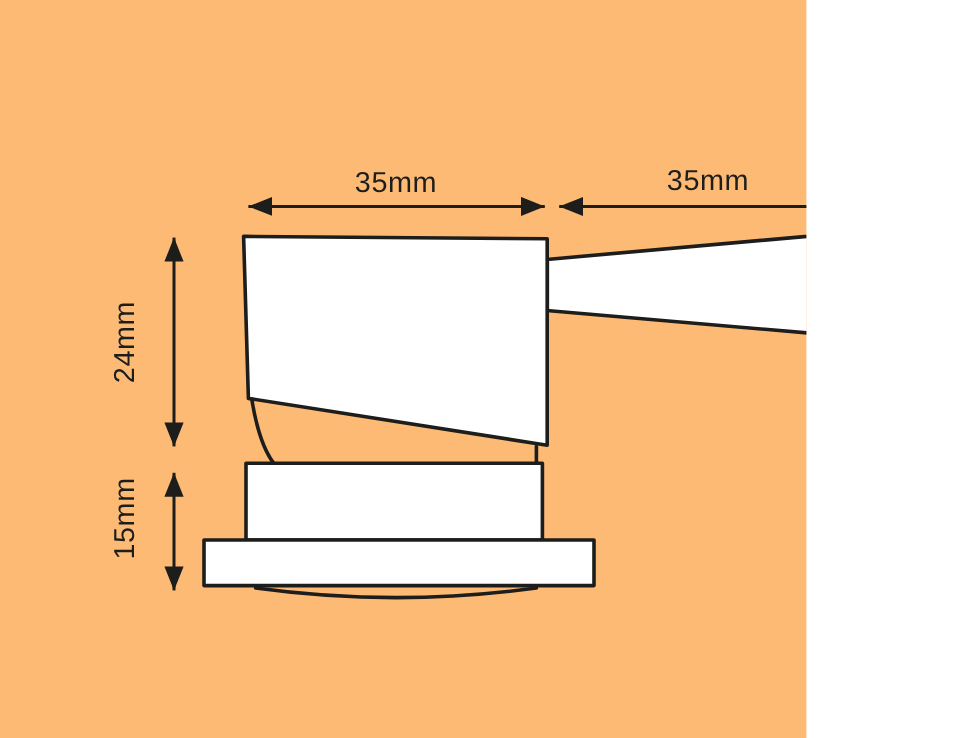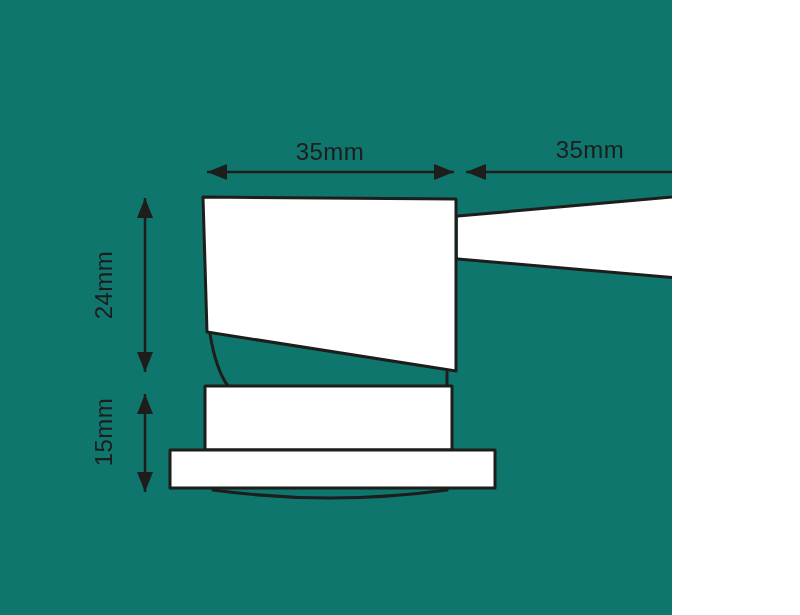--- a/index.html
+++ b/index.html
@@ -5,21 +5,21 @@
   html, body {
     margin: 0;
     padding: 0;
     background: #ffffff;
     font-family: "Liberation Sans", sans-serif;
   }
   .canvas-wrap {
     position: relative;
     width: 672px;
     height: 615px;
-    background: #0f766e;
+    background: #fdba74;
     overflow: hidden;
   }
   svg {
     display: block;
     width: 800px;
     height: 615px;
   }
   .outline {
     fill: #ffffff;
     stroke: #1d1d1b;

